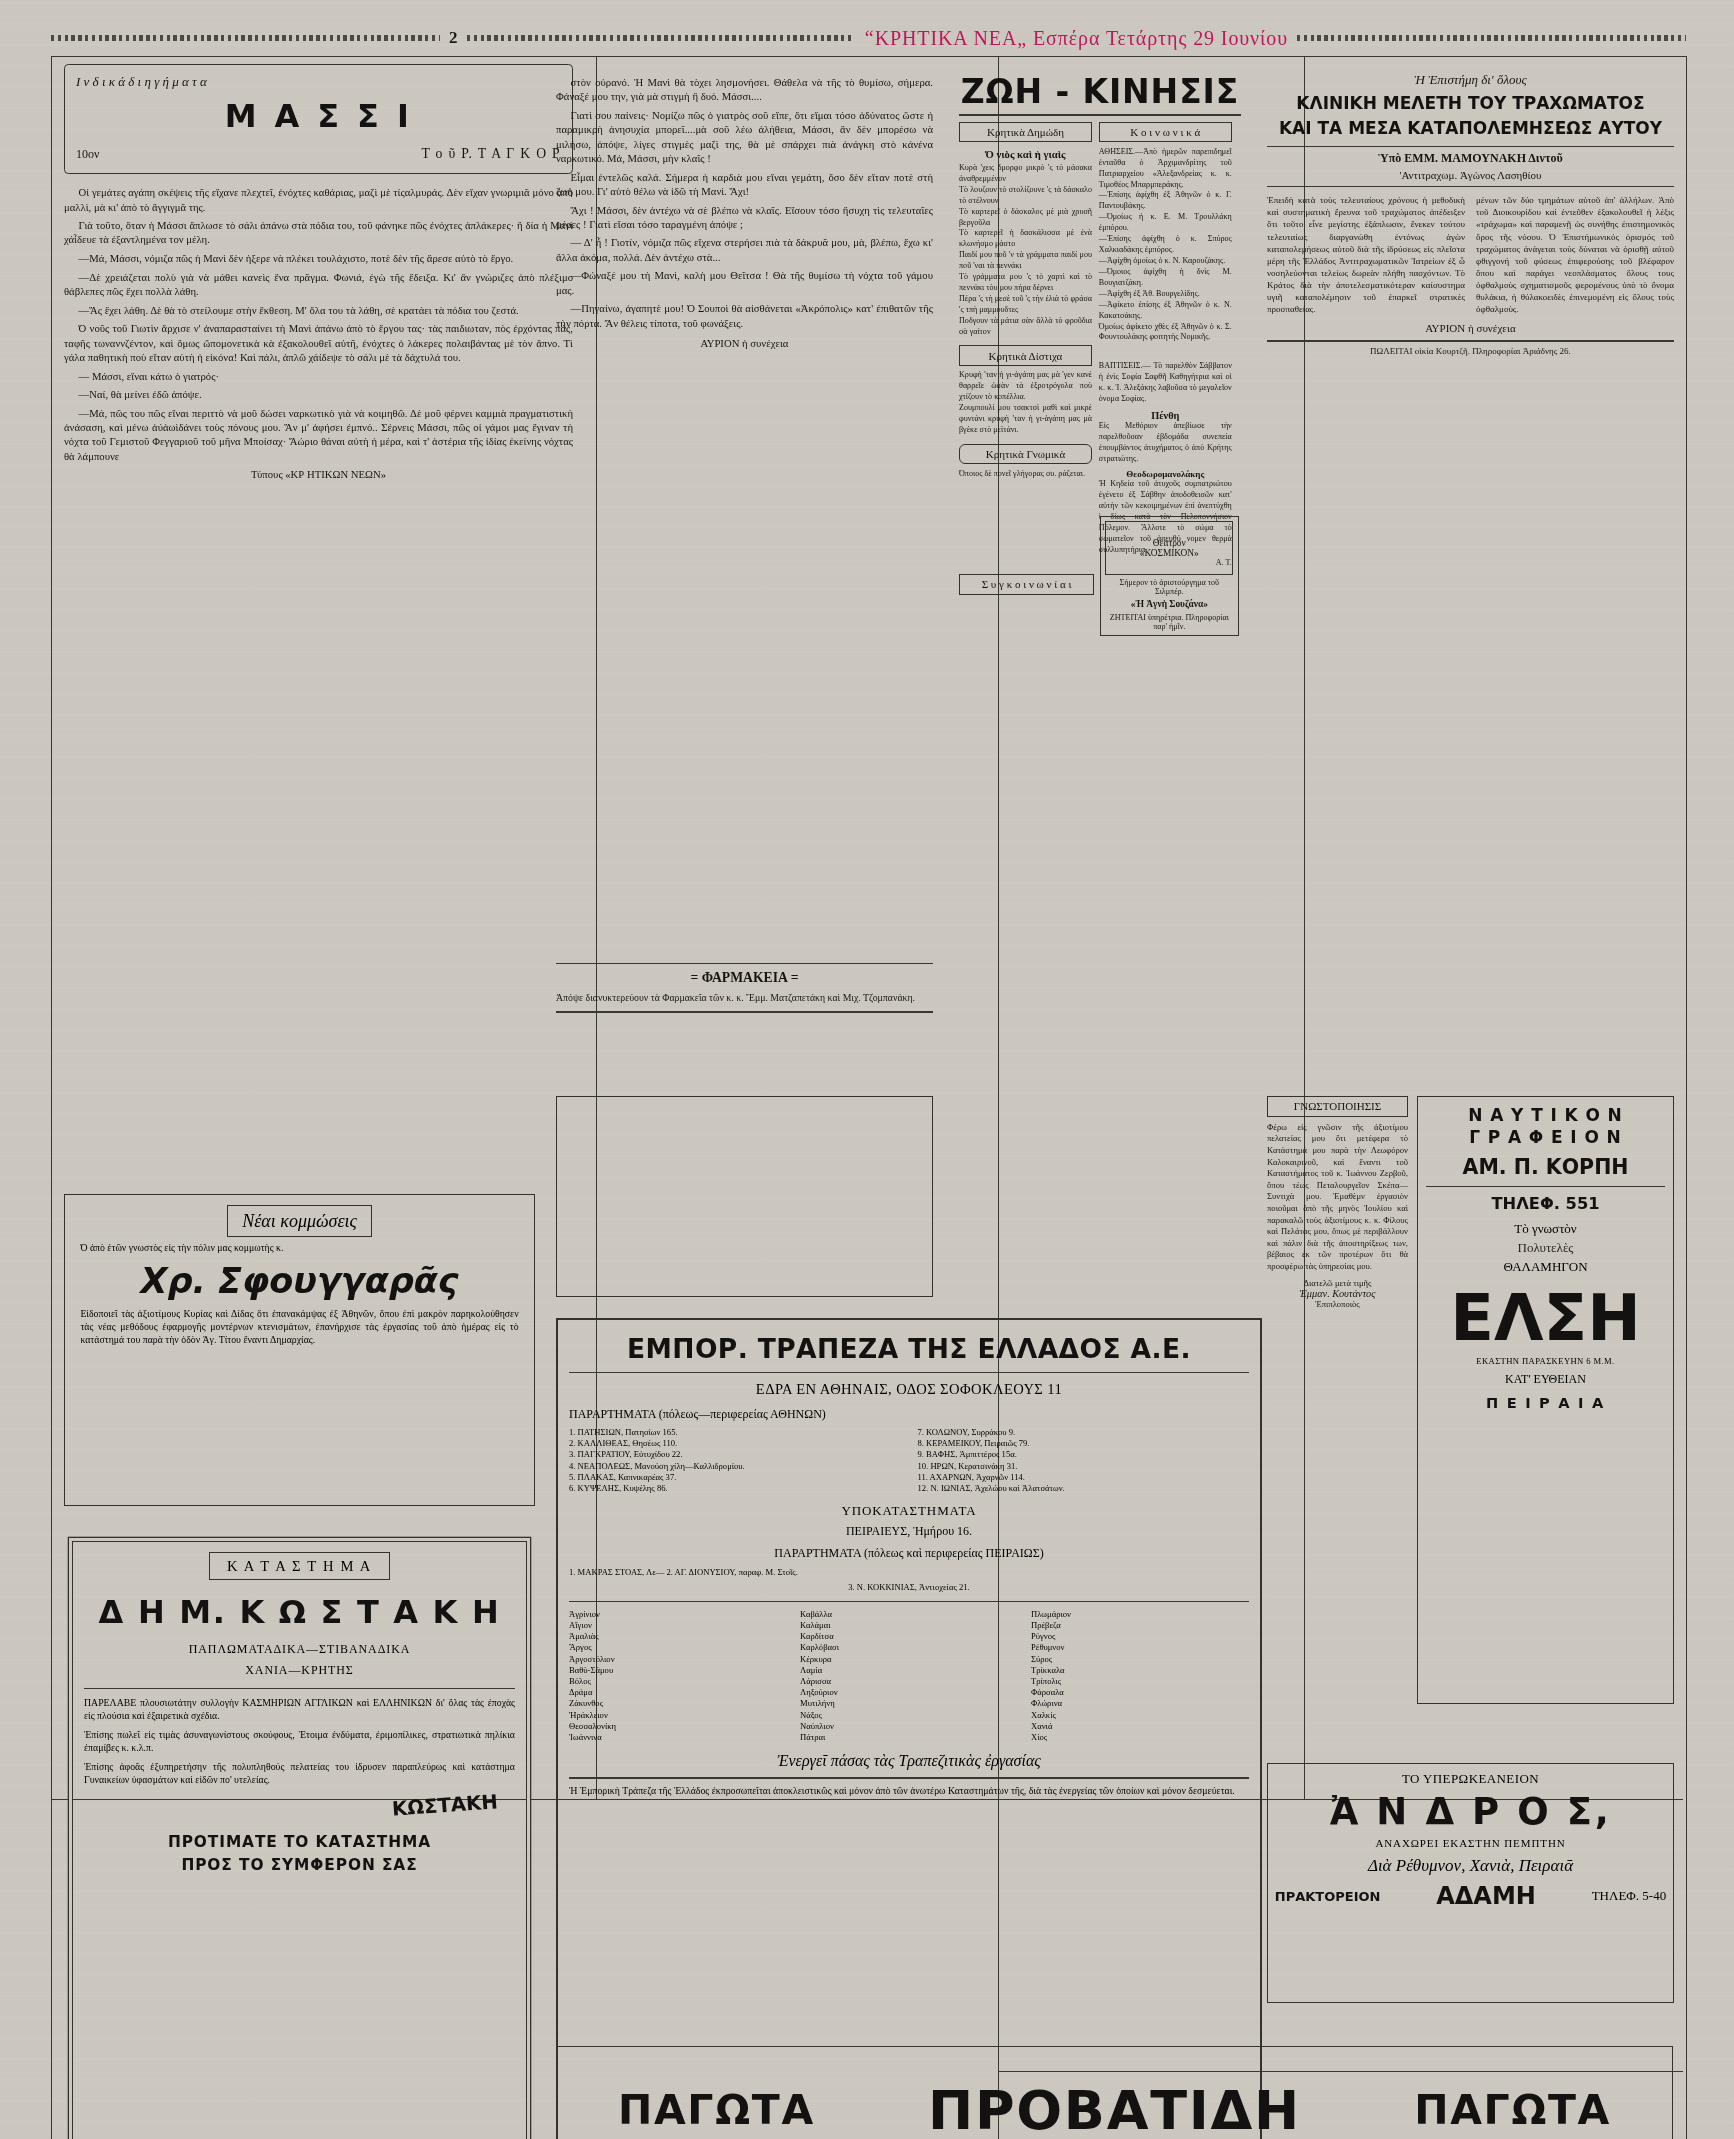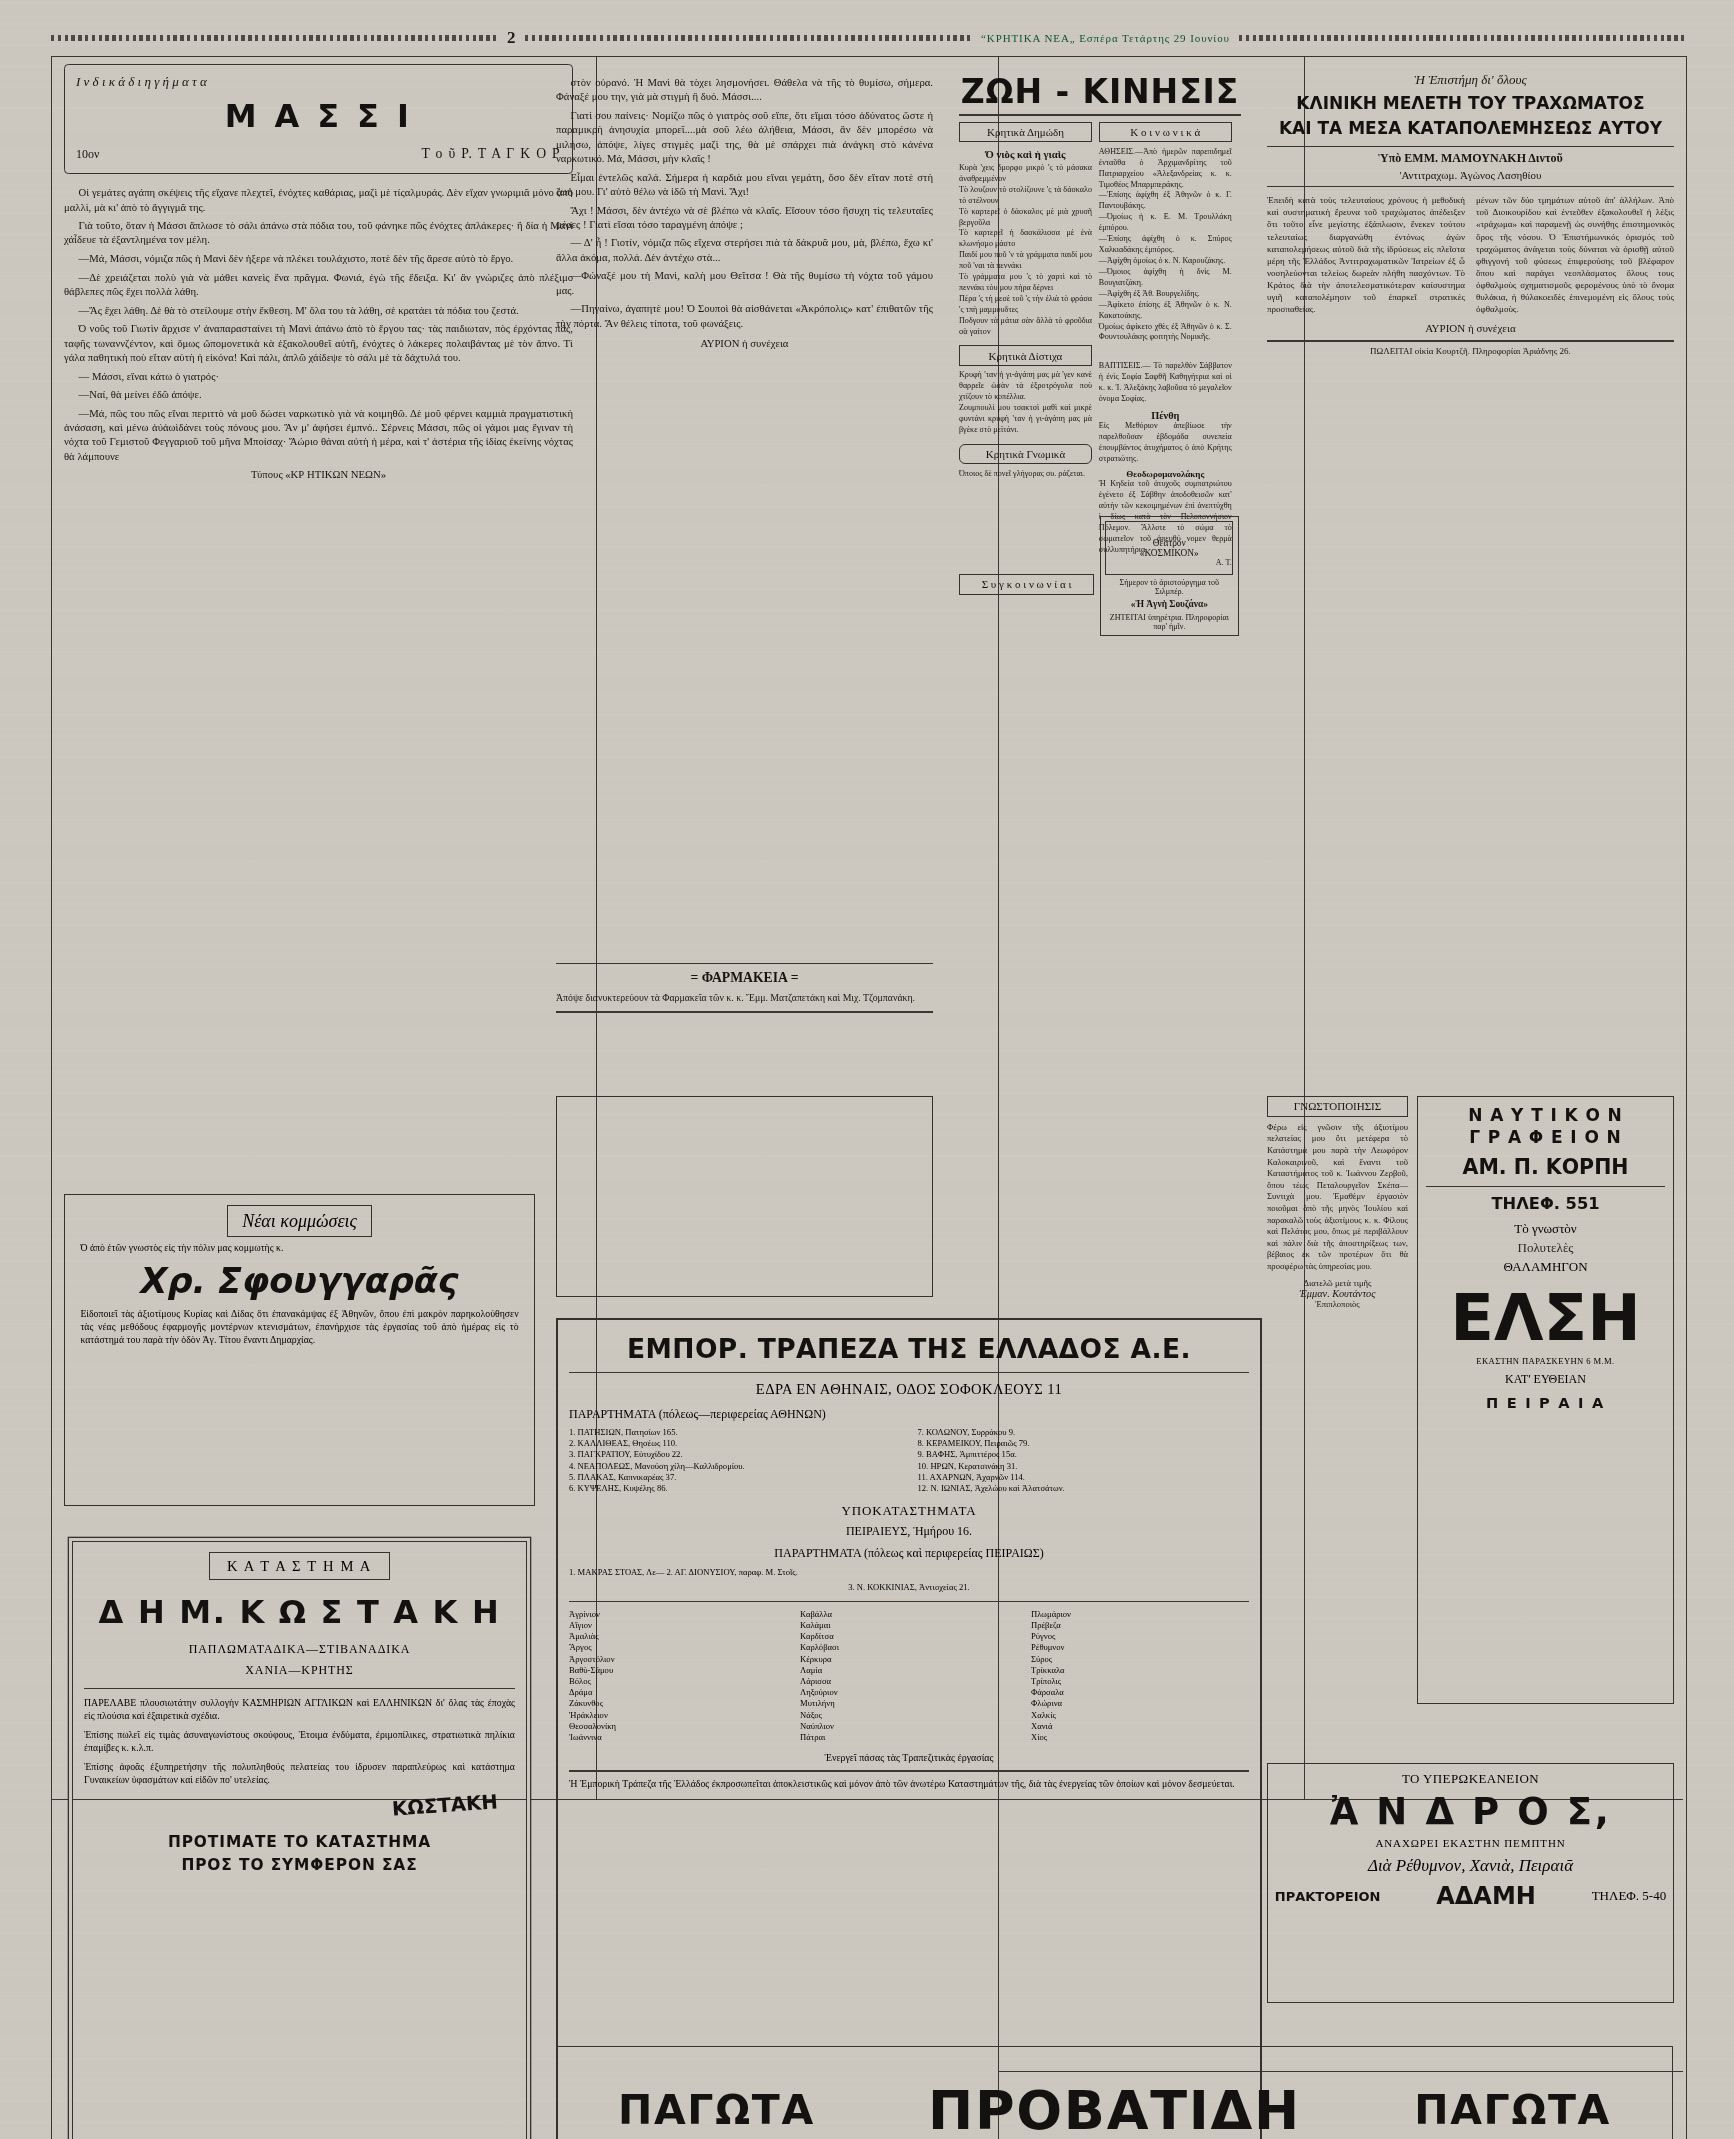--- a/index.html
+++ b/index.html
@@ -18,21 +18,21 @@
   }
   
   .masthead{
     position:absolute;left:51px;top:25px;width:1635px;height:26px;
     display:flex;align-items:center;gap:9.4px;
   }
   .mast-rule{flex:1;height:6px;
     background:repeating-linear-gradient(90deg,#2b2a28 0 3.4px,transparent 3.4px 6.8px);
     opacity:.8;}
   .mast-pageno{font-size:17px;font-weight:bold;color:#1b1a18;}
-  .mast-title{font-size:11px;letter-spacing:0.9px;color:#14532d;white-space:nowrap;}
+  .mast-title{font-size:20px;letter-spacing:0.9px;color:#be185d;white-space:nowrap;}
 
   
   .frame{
     position:absolute;left:51px;top:56px;width:1634px;height:2559px;
     border:1.7px solid #3a3733;
   }
 
   
   .vline{position:absolute;width:1.3px;background:#3a3733;}
   .hline{position:absolute;height:1.3px;background:#3a3733;}
@@ -215,21 +215,21 @@
         <div class="tiny">Σύρος</div>
         <div class="tiny">Τρίκκαλα</div>
         <div class="tiny">Τρίπολις</div>
         <div class="tiny">Φάρσαλα</div>
         <div class="tiny">Φλώρινα</div>
         <div class="tiny">Χαλκίς</div>
         <div class="tiny">Χανιά</div>
         <div class="tiny">Χίος</div>
       </div>
     </div>
-    <div style="font-size:10px;margin:9.4px 0 6.8px;">Ἐνεργεῖ πάσας τὰς Τραπεζιτικὰς ἐργασίας</div>
+    <div style="font-size:16px;font-style:italic;margin:9.4px 0 6.8px;">Ἐνεργεῖ πάσας τὰς Τραπεζιτικὰς ἐργασίας</div>
     <div class="hline" style="position:relative;width:100%;margin-bottom:6px;"></div>
     <div class="sm" style="text-align:justify;">Ἡ Ἐμπορικὴ Τράπεζα τῆς Ἑλλάδος ἐκπροσωπεῖται ἀποκλειστικῶς καὶ μόνον ἀπὸ τῶν ἀνωτέρω Καταστημάτων τῆς, διὰ τὰς ἐνεργείας τῶν ὁποίων καὶ μόνον δεσμεύεται.</div>
   </div>
 
   <div class="col" style="left:959px;top:72px;width:282px;">
     <div class="h-ink" style="font-size:33px;letter-spacing:0.9px;text-align:center;margin-bottom:3.4px;">ΖΩΗ - ΚΙΝΗΣΙΣ</div>
     <div class="hline" style="position:relative;width:100%;margin-bottom:6px;"></div>
 
     <div style="display:flex;gap:6.8px;">
 

